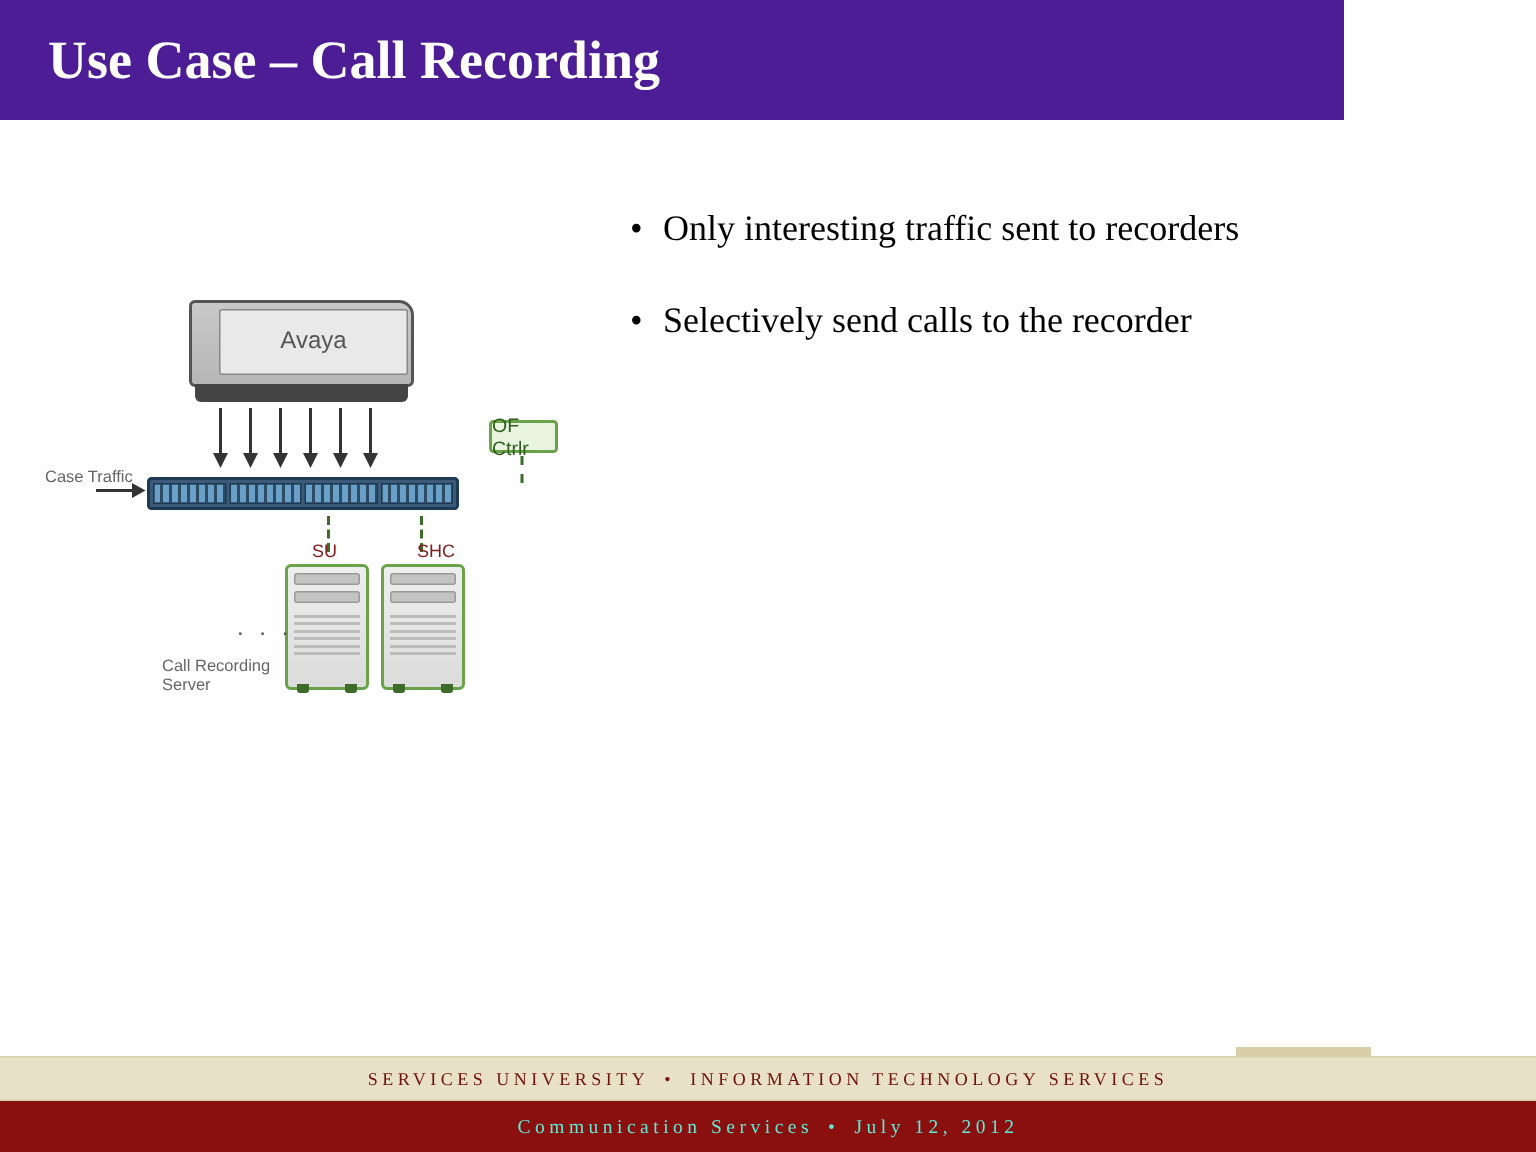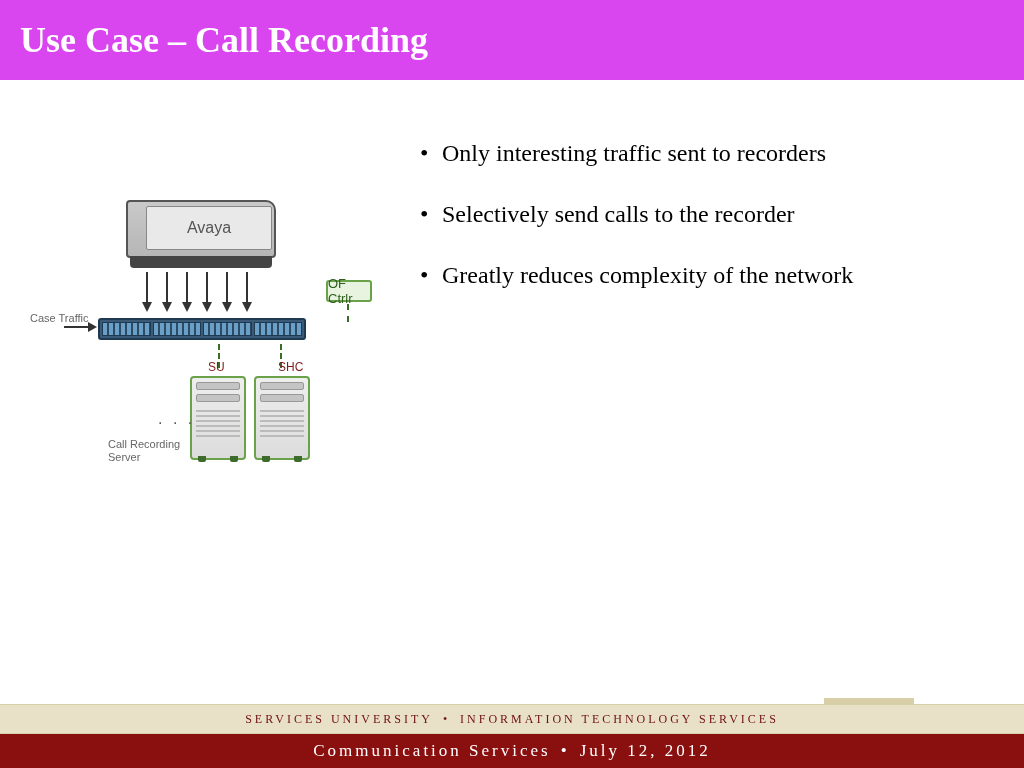--- a/index.html
+++ b/index.html
@@ -1,19 +1,19 @@
 <!DOCTYPE html>
 <html><head>
 <meta charset="utf-8">
 <style>
   * { box-sizing: border-box; margin: 0; padding: 0; }
   html, body { width: 1024px; height: 768px; font-family: Georgia, 'Times New Roman', serif; background: #fff; overflow: hidden; }
   .slide { width: 1024px; height: 768px; position: relative; background: #fff; }
 
-  .title-bar { width: 1024px; height: 80px; background: #d946ef; display: flex; align-items: center; padding-left: 20px; }
+  .title-bar { width: 896px; height: 80px; background: #4c1d95; display: flex; align-items: center; padding-left: 32px; }
   .title-bar h1 { color: #fff; font-size: 36px; font-weight: bold; font-family: 'Times New Roman', Georgia, serif; }
 
   .body { display: flex; padding: 60px 40px 0 30px; }
   .diagram-col { width: 370px; padding-top: 60px; }
   .bullets-col { flex: 1; padding-left: 20px; }
   .bullets-col ul { list-style: none; }
   .bullets-col li { font-size: 24px; font-family: 'Times New Roman', Georgia, serif; color: #000; margin-bottom: 34px; padding-left: 22px; position: relative; }
   .bullets-col li::before { content: "•"; position: absolute; left: 0; top: 0; font-size: 24px; }
 
   
@@ -44,21 +44,21 @@
   .srv-label { position:absolute; font-size: 12px; color:#7f1d1d; top: 160px; }
   .lbl-su { left: 178px; } .lbl-shc { left: 236px; margin-left: 12px; }
   .dots { position:absolute; left: 128px; top: 210px; font-size: 16px; color:#555; letter-spacing: 3px; }
   .rec-label { position:absolute; left: 78px; top: 238px; font-size: 11px; color:#666; width: 74px; line-height: 1.2; }
 
   .footer { position: absolute; left: 0; bottom: 0; width: 1024px; }
   .footer-top { height: 30px; background: #e9e1c7; display:flex; align-items:center; justify-content:center; border-top: 1px solid #d8cfa9; border-bottom: 1px solid #d8cfa9; }
   .footer-top span { font-size: 12px; letter-spacing: 3px; color: #6f0f0f; font-family: Georgia, serif; }
   .footer-top .dot { margin: 0 10px; color:#6f0f0f; }
   .footer-bot { height: 34px; background: #8a1010; display:flex; align-items:center; justify-content:center; position:relative; }
-  .footer-bot span { font-size: 17px; letter-spacing: 3px; color: #ffffff; font-family: Georgia, serif; }
+  .footer-bot span { font-size: 13px; letter-spacing: 3px; color: #5eead4; font-family: Georgia, serif; }
   .footer-bot .dot { margin: 0 10px; }
   .footer-bar { position:absolute; right: 110px; top: -6px; width: 90px; height: 6px; background: #d8cfa9; }
 </style>
 </head>
 <body>
 
 <div class="slide">
 
   <div class="title-bar">
     <h1>Use Case – Call Recording</h1>
@@ -126,21 +126,20 @@
 
         <div class="dots">. . .</div>
         <div class="rec-label">Call Recording Server</div>
       </div>
     </div>
 
     <div class="bullets-col">
       <ul>
         <li>Only interesting traffic sent to recorders</li>
         <li>Selectively send calls to the recorder</li>
-        <li>Greatly reduces complexity of the network</li>
       </ul>
     </div>
   </div>
 
   <div class="footer">
     <div class="footer-bar"></div>
     <div class="footer-top">
       <span>SERVICES UNIVERSITY</span>
       <span class="dot">•</span>
       <span>INFORMATION TECHNOLOGY SERVICES</span>

